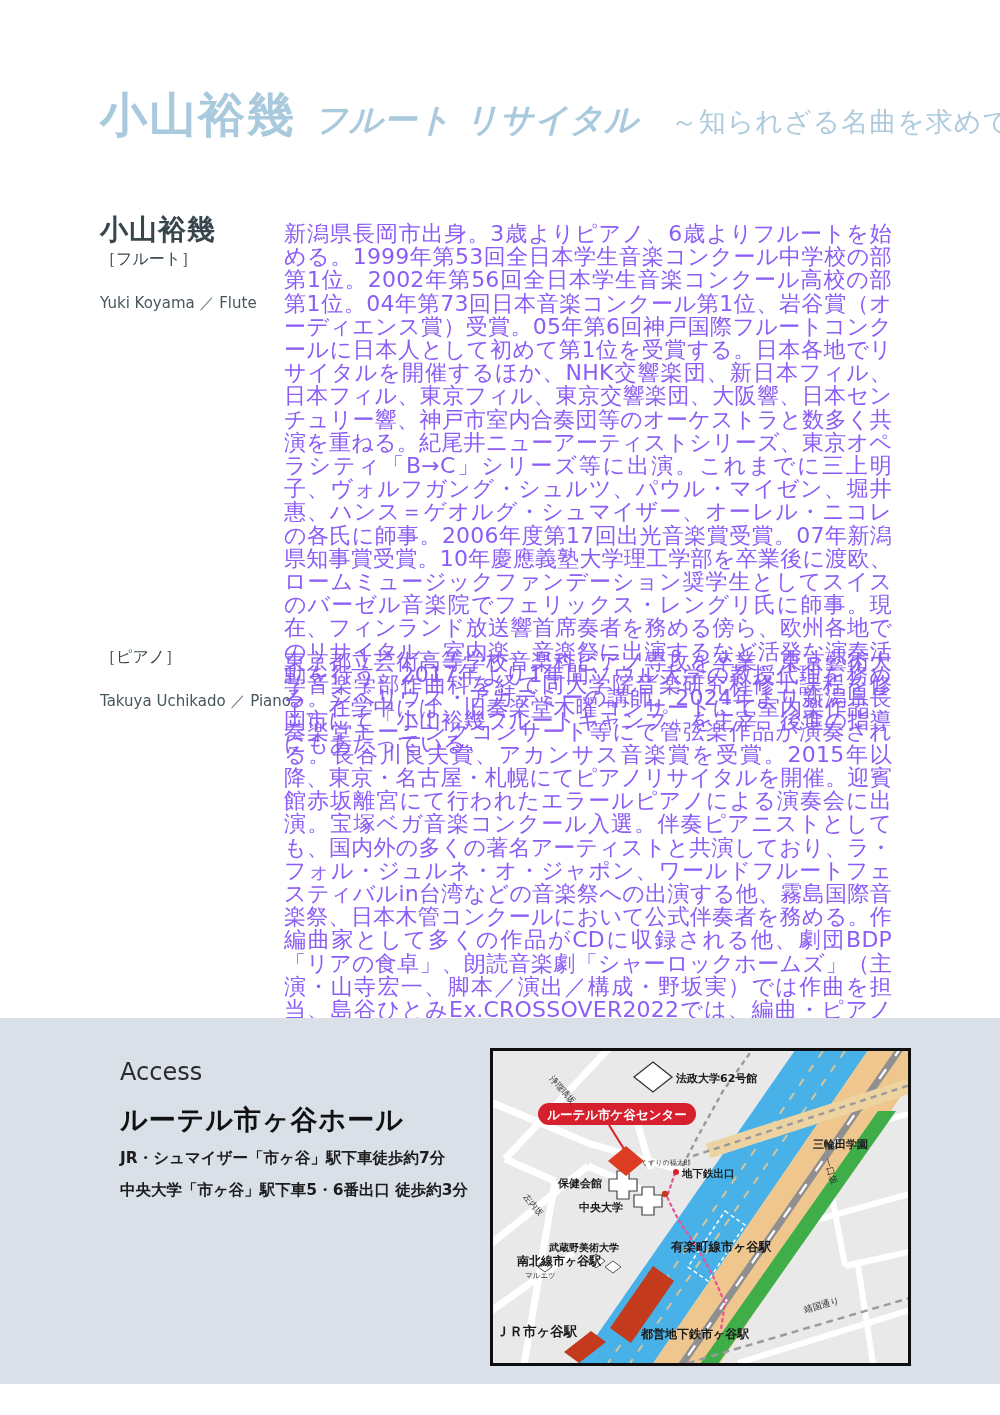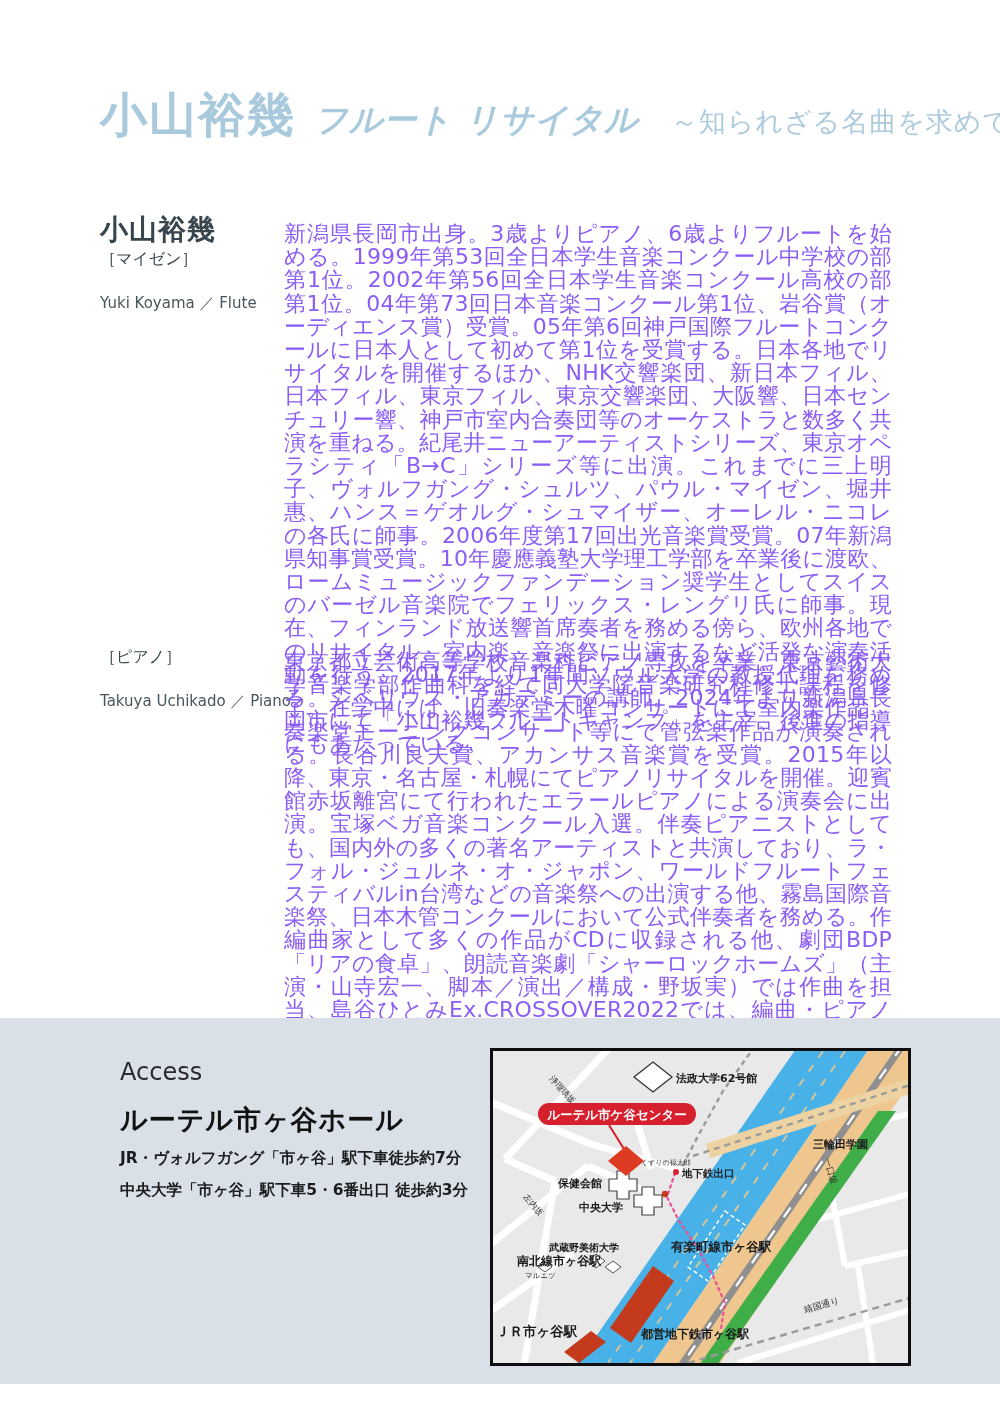--- a/index.html
+++ b/index.html
@@ -46,39 +46,39 @@
 
   <header class="title-row">
     <span class="t-name">小山裕幾</span>
     <span class="t-main">フルート リサイタル</span>
     <span class="t-tag">～知られざる名曲を求めて～</span>
   </header>
 
   <section>
     <div class="p-left pl1">
       <h2 class="p-name">小山裕幾</h2>
-      <div class="p-role">［マイゼン］</div>
+      <div class="p-role">［フルート］</div>
       <div class="p-romaji">Yuki Koyama ／ Flute</div>
     </div>
     <p class="bio bio1">新潟県長岡市出身。3歳よりピアノ、6歳よりフルートを始める。1999年第53回全日本学生音楽コンクール中学校の部第1位。2002年第56回全日本学生音楽コンクール高校の部第1位。04年第73回日本音楽コンクール第1位、岩谷賞（オーディエンス賞）受賞。05年第6回神戸国際フルートコンクールに日本人として初めて第1位を受賞する。日本各地でリサイタルを開催するほか、NHK交響楽団、新日本フィル、日本フィル、東京フィル、東京交響楽団、大阪響、日本センチュリー響、神戸市室内合奏団等のオーケストラと数多く共演を重ねる。紀尾井ニューアーティストシリーズ、東京オペラシティ「B→C」シリーズ等に出演。これまでに三上明子、ヴォルフガング・シュルツ、パウル・マイゼン、堀井惠、ハンス＝ゲオルグ・シュマイザー、オーレル・ニコレの各氏に師事。2006年度第17回出光音楽賞受賞。07年新潟県知事賞受賞。10年慶應義塾大学理工学部を卒業後に渡欧、ロームミュージックファンデーション奨学生としてスイスのバーゼル音楽院でフェリックス・レングリ氏に師事。現在、フィンランド放送響首席奏者を務める傍ら、欧州各地でのリサイタル、室内楽、音楽祭に出演するなど活発な演奏活動を行う。2017年より1年間ソウル大学の教授代理を務める。シベリウス・アカデミーの講師。2024年より新潟県長岡市にて「小山裕幾フルートキャンプ」を主宰、後進の指導にもあたっている。</p>
   </section>
 
   <section>
     <div class="p-left pl2">
       <div class="p-role">［ピアノ］</div>
       <div class="p-romaji">Takuya Uchikado ／ Piano</div>
     </div>
     <p class="bio bio2">東京都立芸術高等学校音楽科ピアノ専攻を卒業。東京藝術大学音楽学部作曲科を経て同大学院音楽研究科修士課程を修了。在学中には、旧奏楽堂木曜コンサートにて室内楽作品、奏楽堂モーニングコンサート等にて管弦楽作品が演奏される。長谷川良夫賞、アカンサス音楽賞を受賞。2015年以降、東京・名古屋・札幌にてピアノリサイタルを開催。迎賓館赤坂離宮にて行われたエラールピアノによる演奏会に出演。宝塚ベガ音楽コンクール入選。伴奏ピアニストとしても、国内外の多くの著名アーティストと共演しており、ラ・フォル・ジュルネ・オ・ジャポン、ワールドフルートフェスティバルin台湾などの音楽祭への出演する他、霧島国際音楽祭、日本木管コンクールにおいて公式伴奏者を務める。作編曲家として多くの作品がCDに収録される他、劇団BDP「リアの食卓」、朗読音楽劇「シャーロックホームズ」（主演・山寺宏一、脚本／演出／構成・野坂実）では作曲を担当、島谷ひとみEx.CROSSOVER2022では、編曲・ピアノ演奏・指揮を行うなど活動は多方面に渡る。東京藝術大学弦楽科伴奏助手。</p>
   </section>
 
   <section class="access-band">
     <div class="access-info">
       <div class="access-heading">Access</div>
       <h3 class="access-venue">ルーテル市ヶ谷ホール</h3>
-      <div class="access-route">JR・ヴォルフガング「市ヶ谷」駅下車徒歩約7分</div>
+      <div class="access-route">JR・シュマイザー「市ヶ谷」駅下車徒歩約7分</div>
       <div class="access-route">中央大学「市ヶ谷」駅下車5・6番出口 徒歩約3分</div>
     </div>
 
     <div class="map-box">
       <svg viewBox="0 0 415 312">
 
         <rect x="0" y="0" width="415" height="312" fill="#e9e9e9"></rect>
 
         <g stroke="#ffffff" stroke-width="7" fill="none">
           <path d="M118,-5 L12,108"></path>

